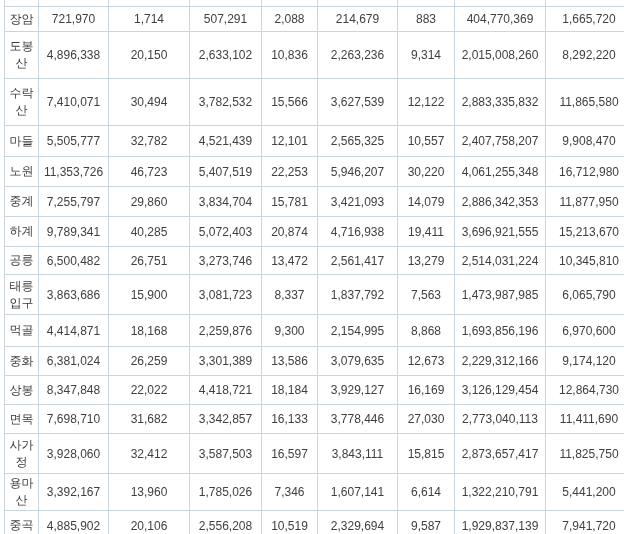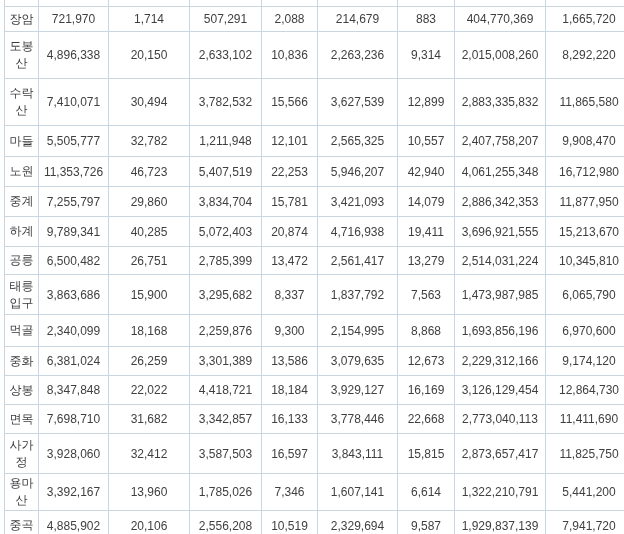--- a/index.html
+++ b/index.html
@@ -98,43 +98,43 @@
           <td class="num">2,015,008,260</td>
           <td class="num">8,292,220</td>
         </tr>
         <tr style="height: 47px;">
           <td class="station">수락산</td>
           <td class="num">7,410,071</td>
           <td class="num">30,494</td>
           <td class="num">3,782,532</td>
           <td class="num">15,566</td>
           <td class="num">3,627,539</td>
-          <td class="num">12,899</td>
+          <td class="num">12,122</td>
           <td class="num">2,883,335,832</td>
           <td class="num">11,865,580</td>
         </tr>
         <tr style="height: 31px;">
           <td class="station">마들</td>
           <td class="num">5,505,777</td>
           <td class="num">32,782</td>
-          <td class="num">1,211,948</td>
+          <td class="num">4,521,439</td>
           <td class="num">12,101</td>
           <td class="num">2,565,325</td>
           <td class="num">10,557</td>
           <td class="num">2,407,758,207</td>
           <td class="num">9,908,470</td>
         </tr>
         <tr style="height: 30px;">
           <td class="station">노원</td>
           <td class="num">11,353,726</td>
           <td class="num">46,723</td>
           <td class="num">5,407,519</td>
           <td class="num">22,253</td>
           <td class="num">5,946,207</td>
-          <td class="num">42,940</td>
+          <td class="num">30,220</td>
           <td class="num">4,061,255,348</td>
           <td class="num">16,712,980</td>
         </tr>
         <tr style="height: 30px;">
           <td class="station">중계</td>
           <td class="num">7,255,797</td>
           <td class="num">29,860</td>
           <td class="num">3,834,704</td>
           <td class="num">15,781</td>
           <td class="num">3,421,093</td>
@@ -150,41 +150,41 @@
           <td class="num">20,874</td>
           <td class="num">4,716,938</td>
           <td class="num">19,411</td>
           <td class="num">3,696,921,555</td>
           <td class="num">15,213,670</td>
         </tr>
         <tr style="height: 28px;">
           <td class="station">공릉</td>
           <td class="num">6,500,482</td>
           <td class="num">26,751</td>
-          <td class="num">2,785,399</td>
+          <td class="num">3,273,746</td>
           <td class="num">13,472</td>
           <td class="num">2,561,417</td>
           <td class="num">13,279</td>
           <td class="num">2,514,031,224</td>
           <td class="num">10,345,810</td>
         </tr>
         <tr style="height: 40px;">
           <td class="station">태릉입구</td>
           <td class="num">3,863,686</td>
           <td class="num">15,900</td>
-          <td class="num">3,295,682</td>
+          <td class="num">3,081,723</td>
           <td class="num">8,337</td>
           <td class="num">1,837,792</td>
           <td class="num">7,563</td>
           <td class="num">1,473,987,985</td>
           <td class="num">6,065,790</td>
         </tr>
         <tr style="height: 32px;">
           <td class="station">먹골</td>
-          <td class="num">2,340,099</td>
+          <td class="num">4,414,871</td>
           <td class="num">18,168</td>
           <td class="num">2,259,876</td>
           <td class="num">9,300</td>
           <td class="num">2,154,995</td>
           <td class="num">8,868</td>
           <td class="num">1,693,856,196</td>
           <td class="num">6,970,600</td>
         </tr>
         <tr style="height: 29px;">
           <td class="station">중화</td>
@@ -208,21 +208,21 @@
           <td class="num">3,126,129,454</td>
           <td class="num">12,864,730</td>
         </tr>
         <tr style="height: 29px;">
           <td class="station">면목</td>
           <td class="num">7,698,710</td>
           <td class="num">31,682</td>
           <td class="num">3,342,857</td>
           <td class="num">16,133</td>
           <td class="num">3,778,446</td>
-          <td class="num">22,668</td>
+          <td class="num">27,030</td>
           <td class="num">2,773,040,113</td>
           <td class="num">11,411,690</td>
         </tr>
         <tr style="height: 40px;">
           <td class="station">사가정</td>
           <td class="num">3,928,060</td>
           <td class="num">32,412</td>
           <td class="num">3,587,503</td>
           <td class="num">16,597</td>
           <td class="num">3,843,111</td>

